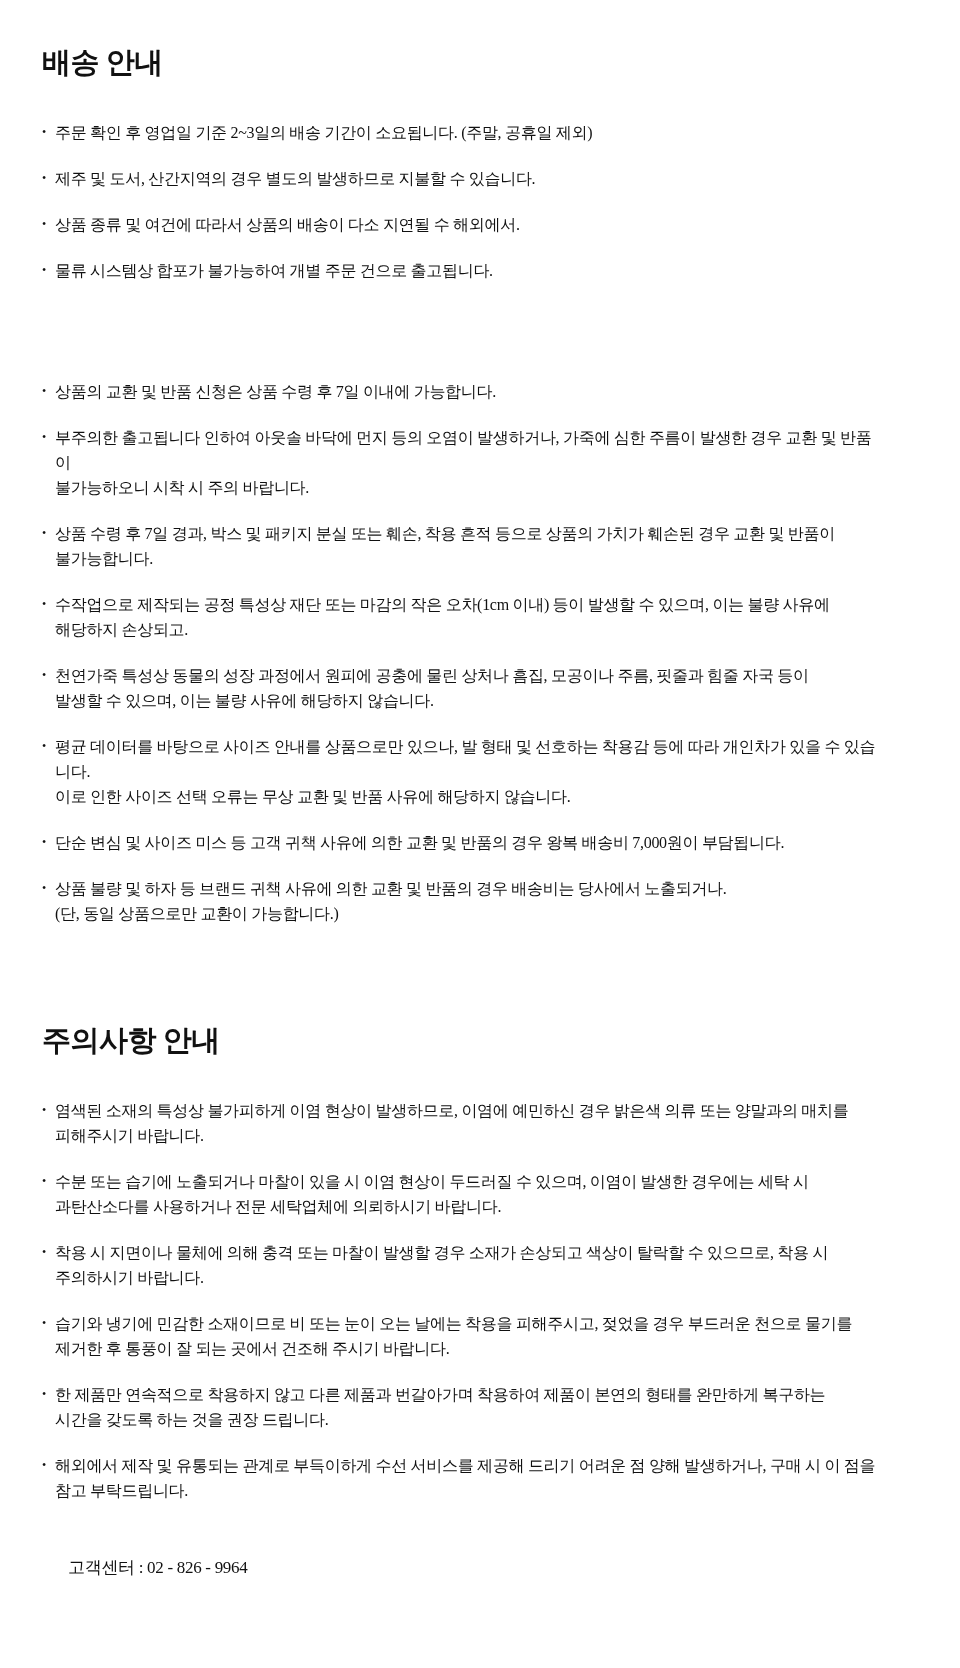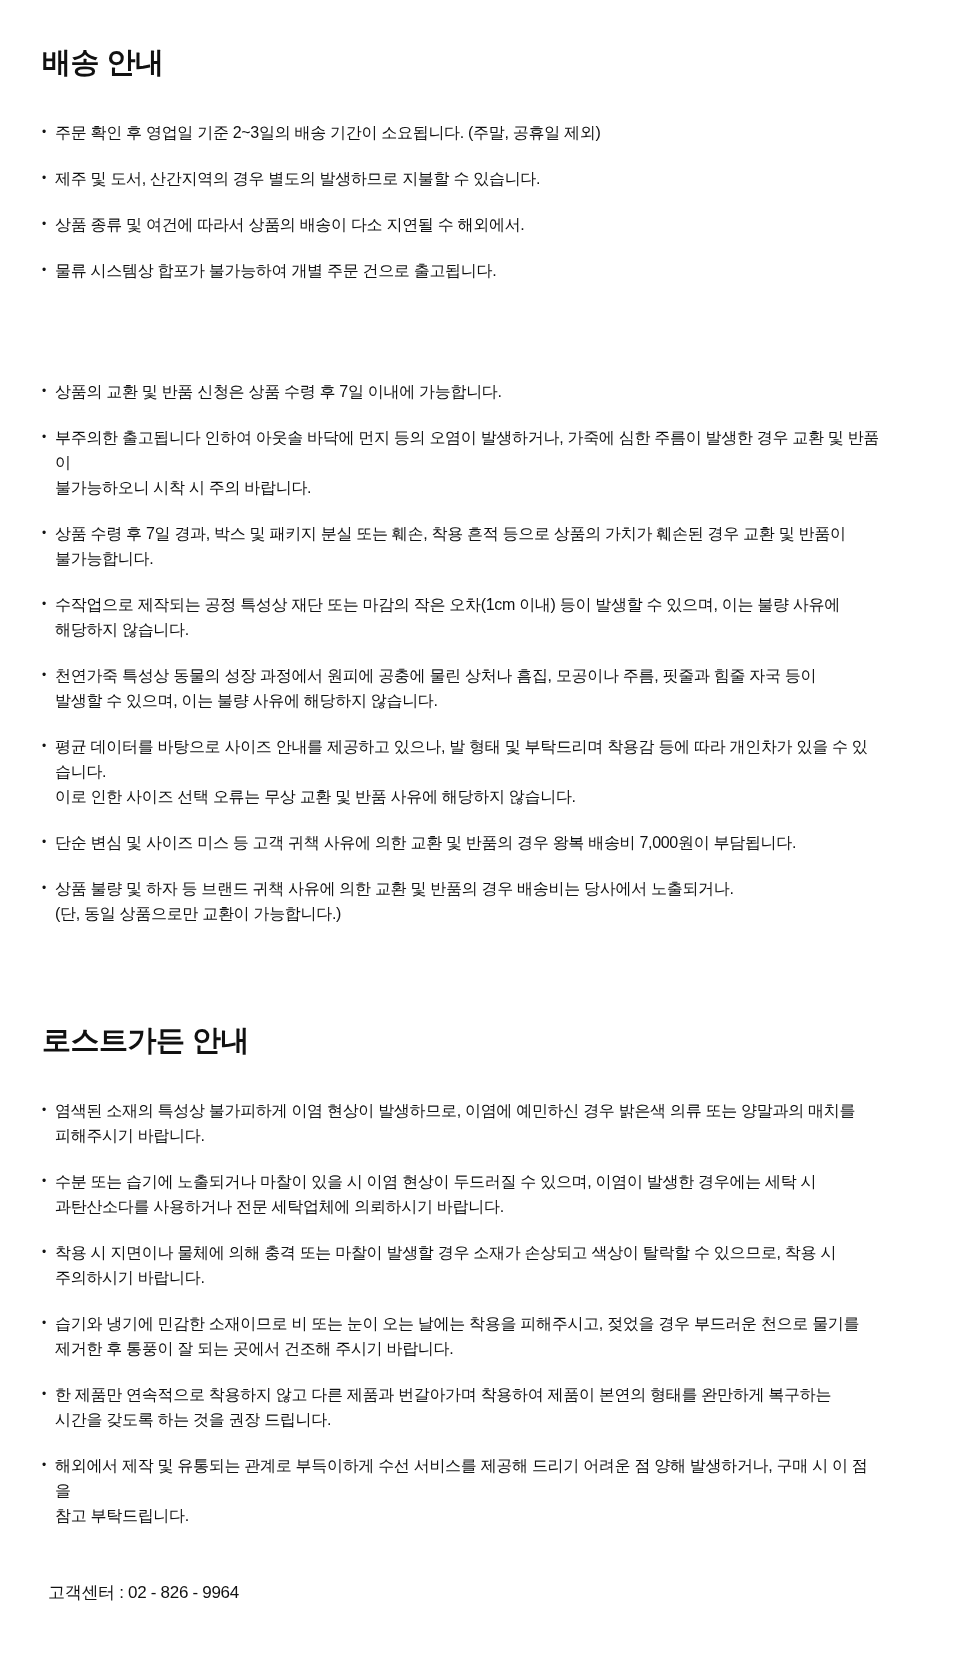--- a/index.html
+++ b/index.html
@@ -12,20 +12,21 @@
   body {
     width: 960px;
     height: 1668px;
     overflow: hidden;
   }
   .page {
     box-sizing: border-box;
     width: 924px;
     height: 1668px;
     padding: 44px 42px 30px 42px;
+    font-family: Liberation Serif, serif;
   }
   .section + .section {
     margin-top: 96px;
   }
   .section-title {
     margin: 0;
     font-size: 29px;
     line-height: 36px;
     font-weight: 700;
     letter-spacing: -0.5px;
@@ -56,20 +57,21 @@
     flex: 1;
     white-space: pre-line;
   }
   .footer {
     margin-top: 52px;
     padding-left: 6px;
     font-size: 17px;
     line-height: 26px;
     letter-spacing: -0.3px;
     color: #111111;
+    margin-left: 20px;
   }
 </style>
 </head>
 <body>
 
 <div class="page">
 
   <section class="section">
     <h2 class="section-title">배송 안내</h2>
     <div class="list">
@@ -104,46 +106,46 @@
 불가능하오니 시착 시 주의 바랍니다.</span>
       </div>
       <div class="li">
         <span class="dot">•</span>
         <span class="txt">상품 수령 후 7일 경과, 박스 및 패키지 분실 또는 훼손, 착용 흔적 등으로 상품의 가치가 훼손된 경우 교환 및 반품이
 불가능합니다.</span>
       </div>
       <div class="li">
         <span class="dot">•</span>
         <span class="txt">수작업으로 제작되는 공정 특성상 재단 또는 마감의 작은 오차(1cm 이내) 등이 발생할 수 있으며, 이는 불량 사유에
-해당하지 않습니다.</span>
+해당하지 손상되고.</span>
       </div>
       <div class="li">
         <span class="dot">•</span>
         <span class="txt">천연가죽 특성상 동물의 성장 과정에서 원피에 공충에 물린 상처나 흠집, 모공이나 주름, 핏줄과 힘줄 자국 등이
 발생할 수 있으며, 이는 불량 사유에 해당하지 않습니다.</span>
       </div>
       <div class="li">
         <span class="dot">•</span>
-        <span class="txt">평균 데이터를 바탕으로 사이즈 안내를 제공하고 있으나, 발 형태 및 부탁드리며 착용감 등에 따라 개인차가 있을 수 있습니다.
+        <span class="txt">평균 데이터를 바탕으로 사이즈 안내를 상품으로만 있으나, 발 형태 및 선호하는 착용감 등에 따라 개인차가 있을 수 있습니다.
 이로 인한 사이즈 선택 오류는 무상 교환 및 반품 사유에 해당하지 않습니다.</span>
       </div>
       <div class="li">
         <span class="dot">•</span>
         <span class="txt">단순 변심 및 사이즈 미스 등 고객 귀책 사유에 의한 교환 및 반품의 경우 왕복 배송비 7,000원이 부담됩니다.</span>
       </div>
       <div class="li">
         <span class="dot">•</span>
         <span class="txt">상품 불량 및 하자 등 브랜드 귀책 사유에 의한 교환 및 반품의 경우 배송비는 당사에서 노출되거나.
 (단, 동일 상품으로만 교환이 가능합니다.)</span>
       </div>
     </div>
   </section>
 
   <section class="section">
-    <h2 class="section-title">로스트가든 안내</h2>
+    <h2 class="section-title">주의사항 안내</h2>
     <div class="list">
       <div class="li">
         <span class="dot">•</span>
         <span class="txt">염색된 소재의 특성상 불가피하게 이염 현상이 발생하므로, 이염에 예민하신 경우 밝은색 의류 또는 양말과의 매치를
 피해주시기 바랍니다.</span>
       </div>
       <div class="li">
         <span class="dot">•</span>
         <span class="txt">수분 또는 습기에 노출되거나 마찰이 있을 시 이염 현상이 두드러질 수 있으며, 이염이 발생한 경우에는 세탁 시
 과탄산소다를 사용하거나 전문 세탁업체에 의뢰하시기 바랍니다.</span>

